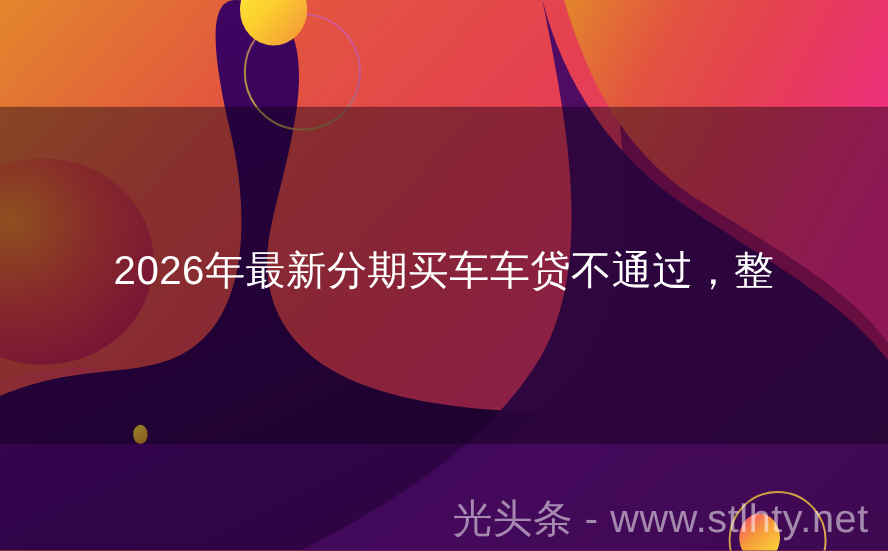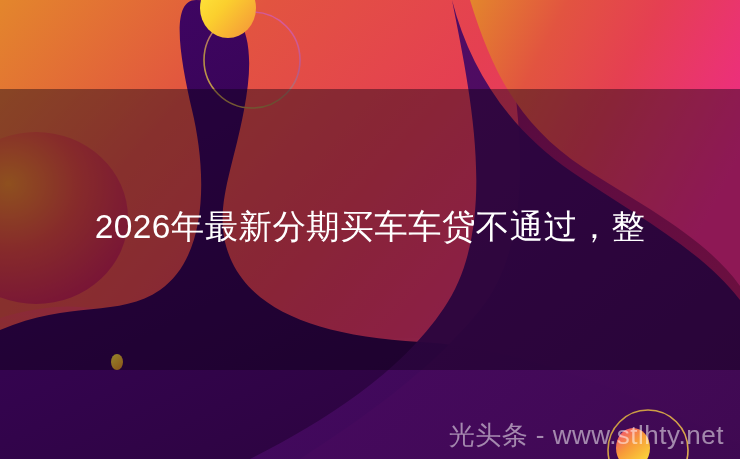--- a/index.html
+++ b/index.html
@@ -55,21 +55,21 @@
     font-size: 33.5px;
     line-height: 1.42;
     font-weight: 400;
     letter-spacing: 0.4px;
     margin-top: -6px;
   }
   .watermark {
     position: absolute;
     right: 16px;
     bottom: 11px;
-    font-size: 26px;
+    font-size: 33px;
     line-height: 1;
     color: rgba(255, 255, 255, 0.52);
     letter-spacing: 0.5px;
     white-space: nowrap;
     font-weight: 400;
     margin-left: 48px;
   }
 </style>
 </head>
 <body>

